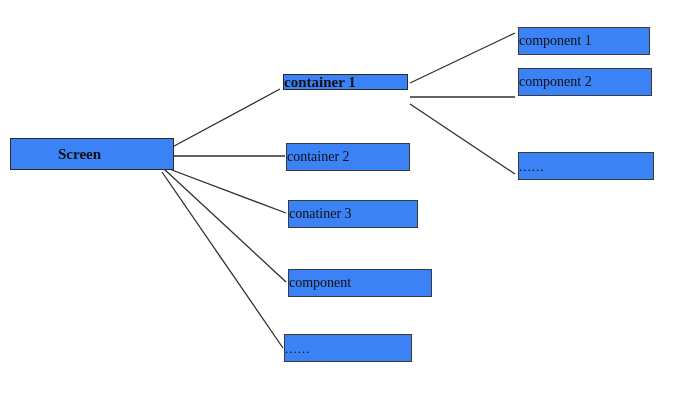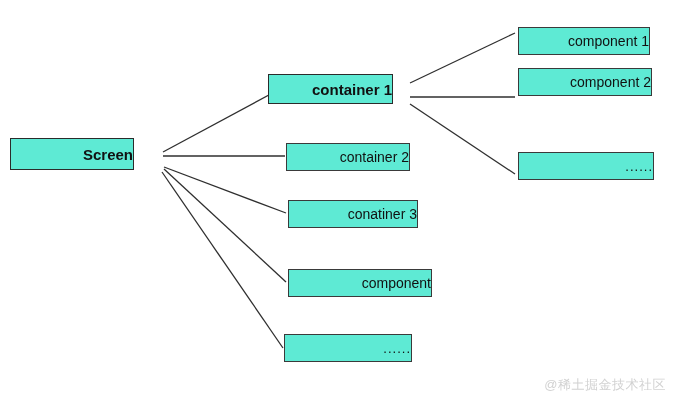--- a/index.html
+++ b/index.html
@@ -19,30 +19,31 @@
     position: absolute;
     left: 0;
     top: 0;
     width: 680px;
     height: 406px;
     pointer-events: none;
   }
   .node {
     position: absolute;
     box-sizing: border-box;
-    background: #5eead4;
+    background: #3b82f6;
     border: 1.5px solid #3a3a3a;
     display: flex;
     align-items: center;
-    justify-content: flex-end;
+    justify-content: flex-start;
     color: #111111;
     font-size: 14px;
     line-height: 1;
     white-space: nowrap;
     z-index: 2;
+    font-family: Liberation Serif, serif;
   }
   .node.bold {
     font-weight: bold;
     font-size: 15px;
     border-color: #2b2b2b;
   }
   .node.ellipsis {
     font-size: 13px;
     letter-spacing: 1px;
   }
@@ -69,28 +70,28 @@
       <line x1="163" y1="152" x2="280" y2="89" stroke="#2f2f2f" stroke-width="1.3"></line>
       <line x1="163" y1="156" x2="285" y2="156" stroke="#2f2f2f" stroke-width="1.3"></line>
       <line x1="164" y1="167" x2="286" y2="213" stroke="#2f2f2f" stroke-width="1.3"></line>
       <line x1="164" y1="169" x2="286" y2="282" stroke="#2f2f2f" stroke-width="1.3"></line>
       <line x1="162" y1="172" x2="283" y2="348" stroke="#2f2f2f" stroke-width="1.3"></line>
       <line x1="410" y1="83" x2="515" y2="33" stroke="#2f2f2f" stroke-width="1.3"></line>
       <line x1="410" y1="97" x2="515" y2="97" stroke="#2f2f2f" stroke-width="1.3"></line>
       <line x1="410" y1="104" x2="515" y2="174" stroke="#2f2f2f" stroke-width="1.3"></line>
     </svg>
 
-  <div class="node bold" style="left: 10px; top: 138px; width: 124px; height: 32px;">
+  <div class="node bold" style="left: 10px; top: 138px; width: 164px; height: 32px; padding-left: 47px;">
     <span class="node-label">Screen</span>
   </div>
 
-  <div class="node bold" style="left: 268px; top: 74px; width: 125px; height: 30px;">
+  <div class="node bold" style="left: 283px; top: 74px; width: 125px; height: 16px;">
     <span class="node-label">container 1</span>
   </div>
-  <div class="node" style="left: 286px; top: 143px; width: 124px; height: 28px; padding-left: 39px;">
+  <div class="node" style="left: 286px; top: 143px; width: 124px; height: 28px;">
     <span class="node-label">container 2</span>
   </div>
   <div class="node" style="left: 288px; top: 200px; width: 130px; height: 28px;">
     <span class="node-label">conatiner 3</span>
   </div>
   <div class="node" style="left: 288px; top: 269px; width: 144px; height: 28px;">
     <span class="node-label">component</span>
   </div>
   <div class="node ellipsis" style="left: 284px; top: 334px; width: 128px; height: 28px;">
     <span class="node-label">......</span>
@@ -99,15 +100,14 @@
   <div class="node" style="left: 518px; top: 27px; width: 132px; height: 28px;">
     <span class="node-label">component 1</span>
   </div>
   <div class="node" style="left: 518px; top: 68px; width: 134px; height: 28px;">
     <span class="node-label">component 2</span>
   </div>
   <div class="node ellipsis" style="left: 518px; top: 152px; width: 136px; height: 28px;">
     <span class="node-label">......</span>
   </div>
 
-  <div id="watermark" style="color: rgb(210, 210, 210);">@稀土掘金技术社区</div>
 
 </div>
 
 </body></html>

